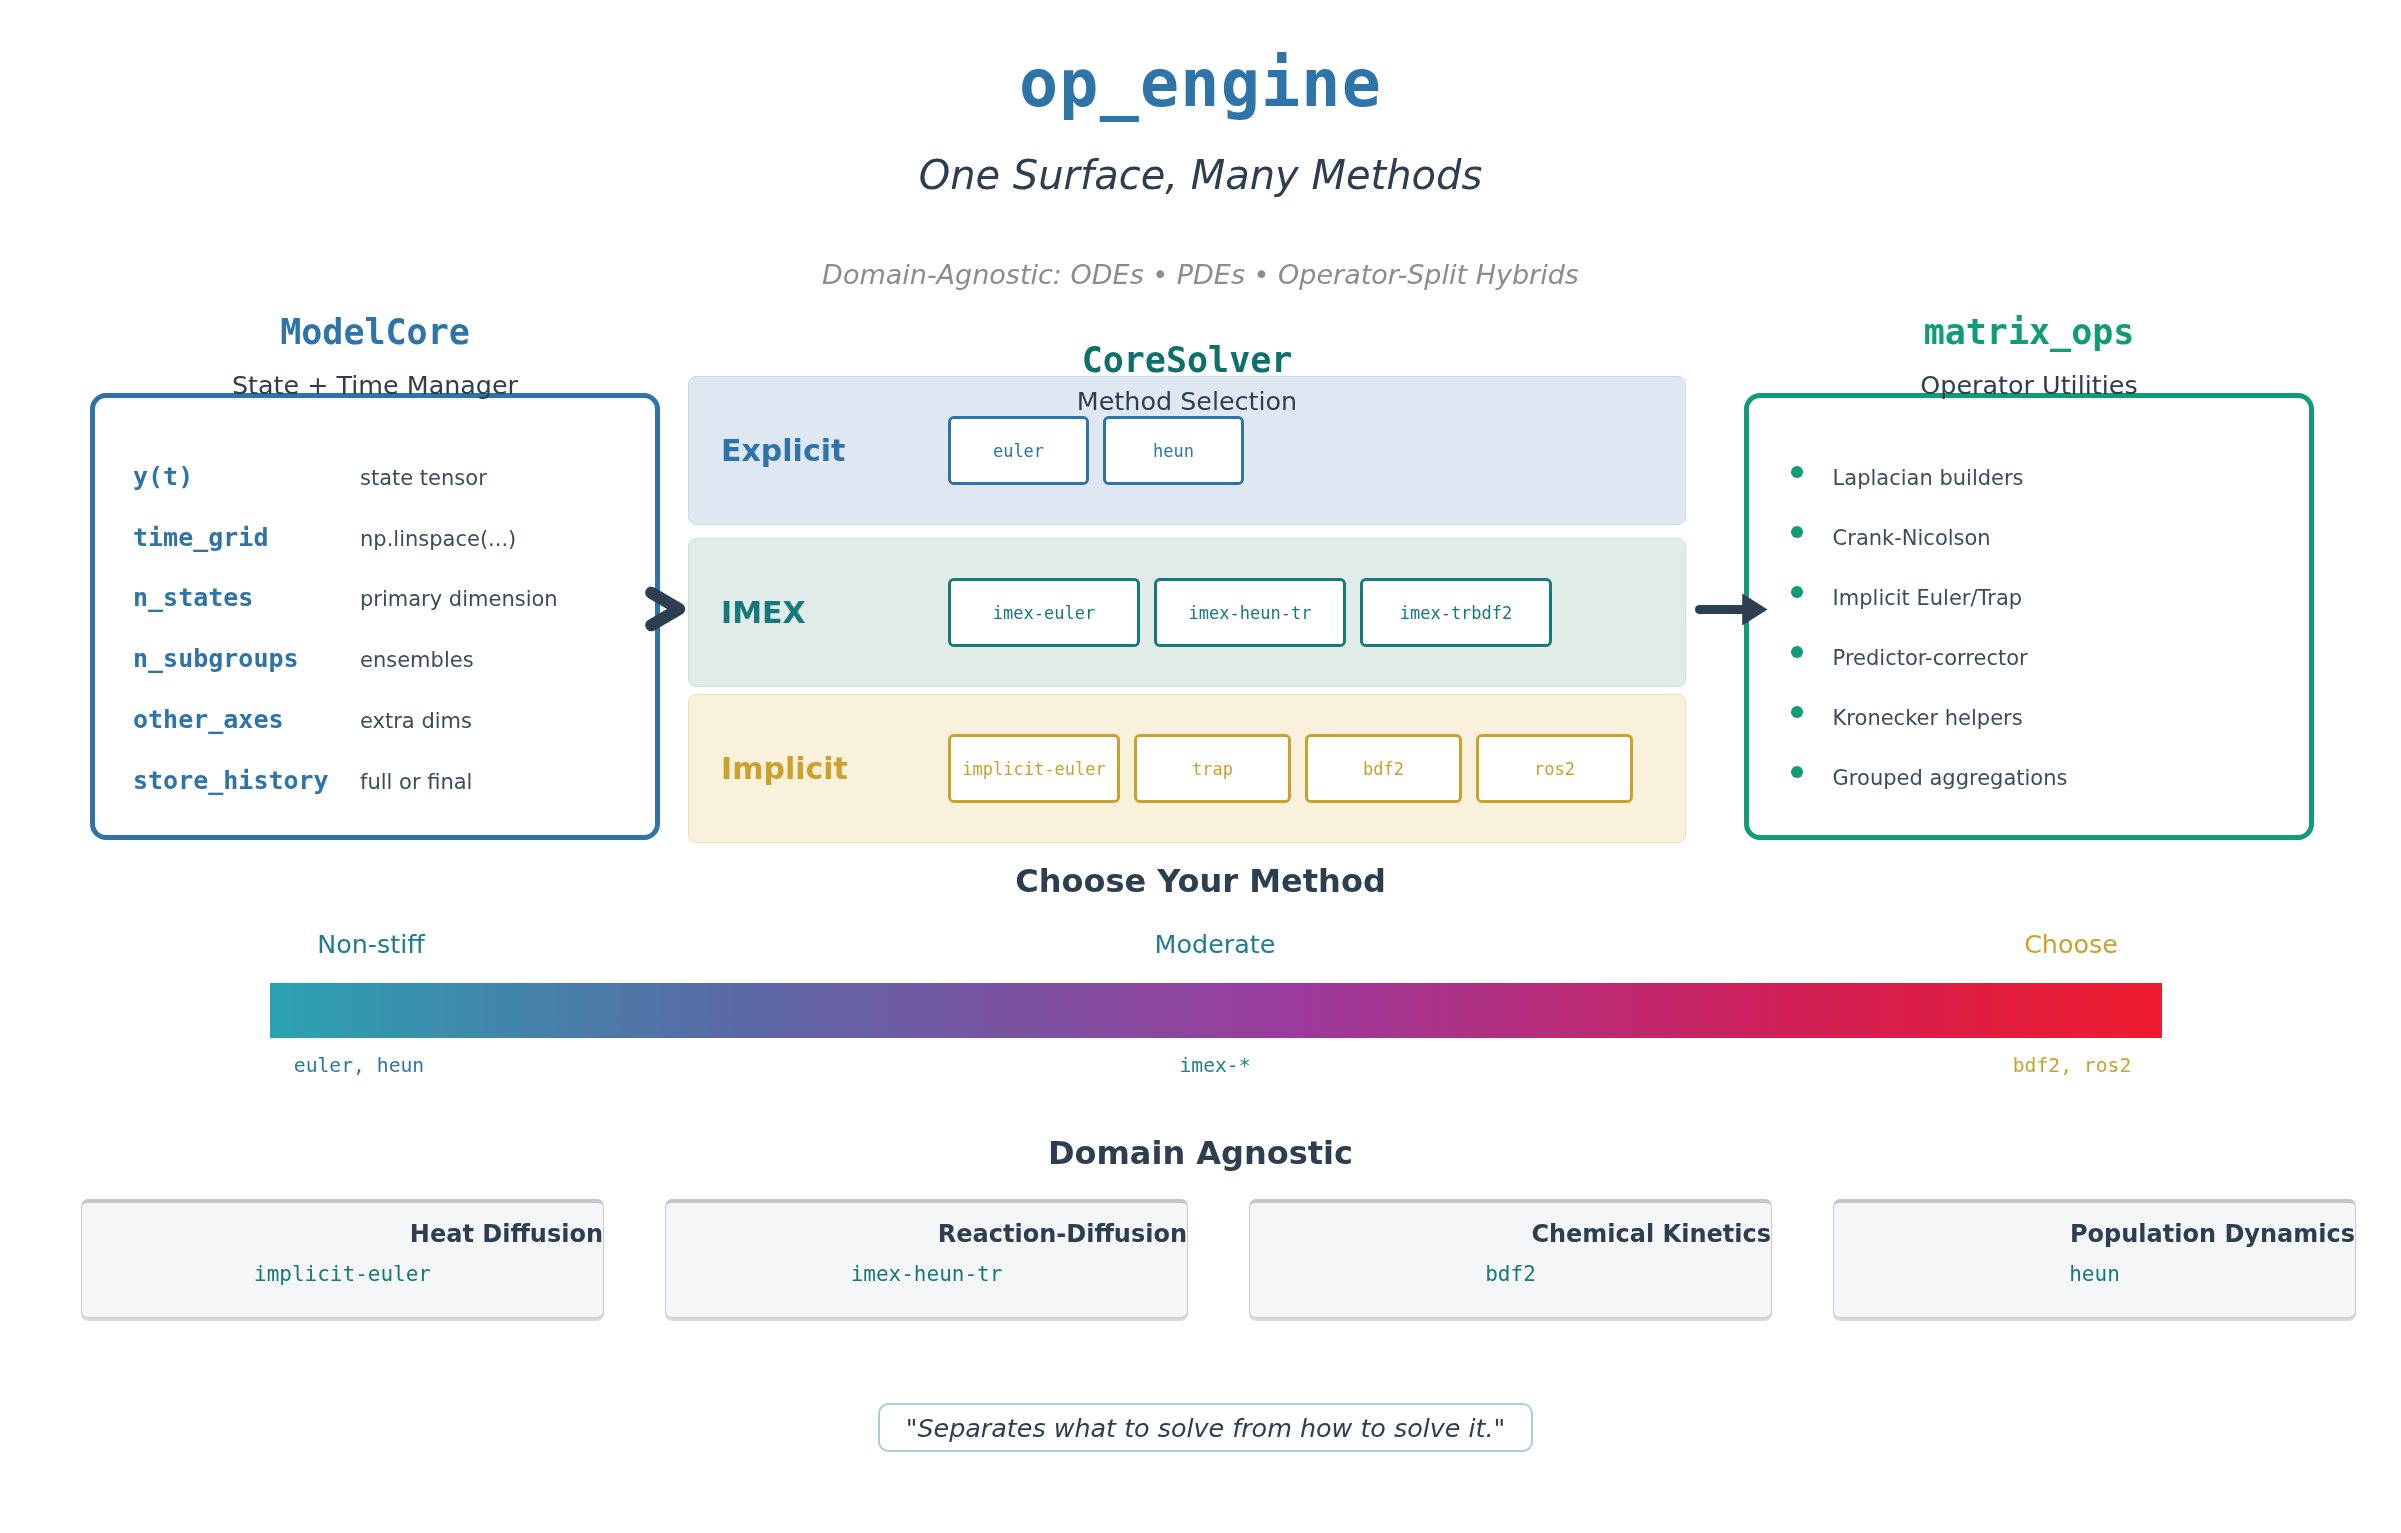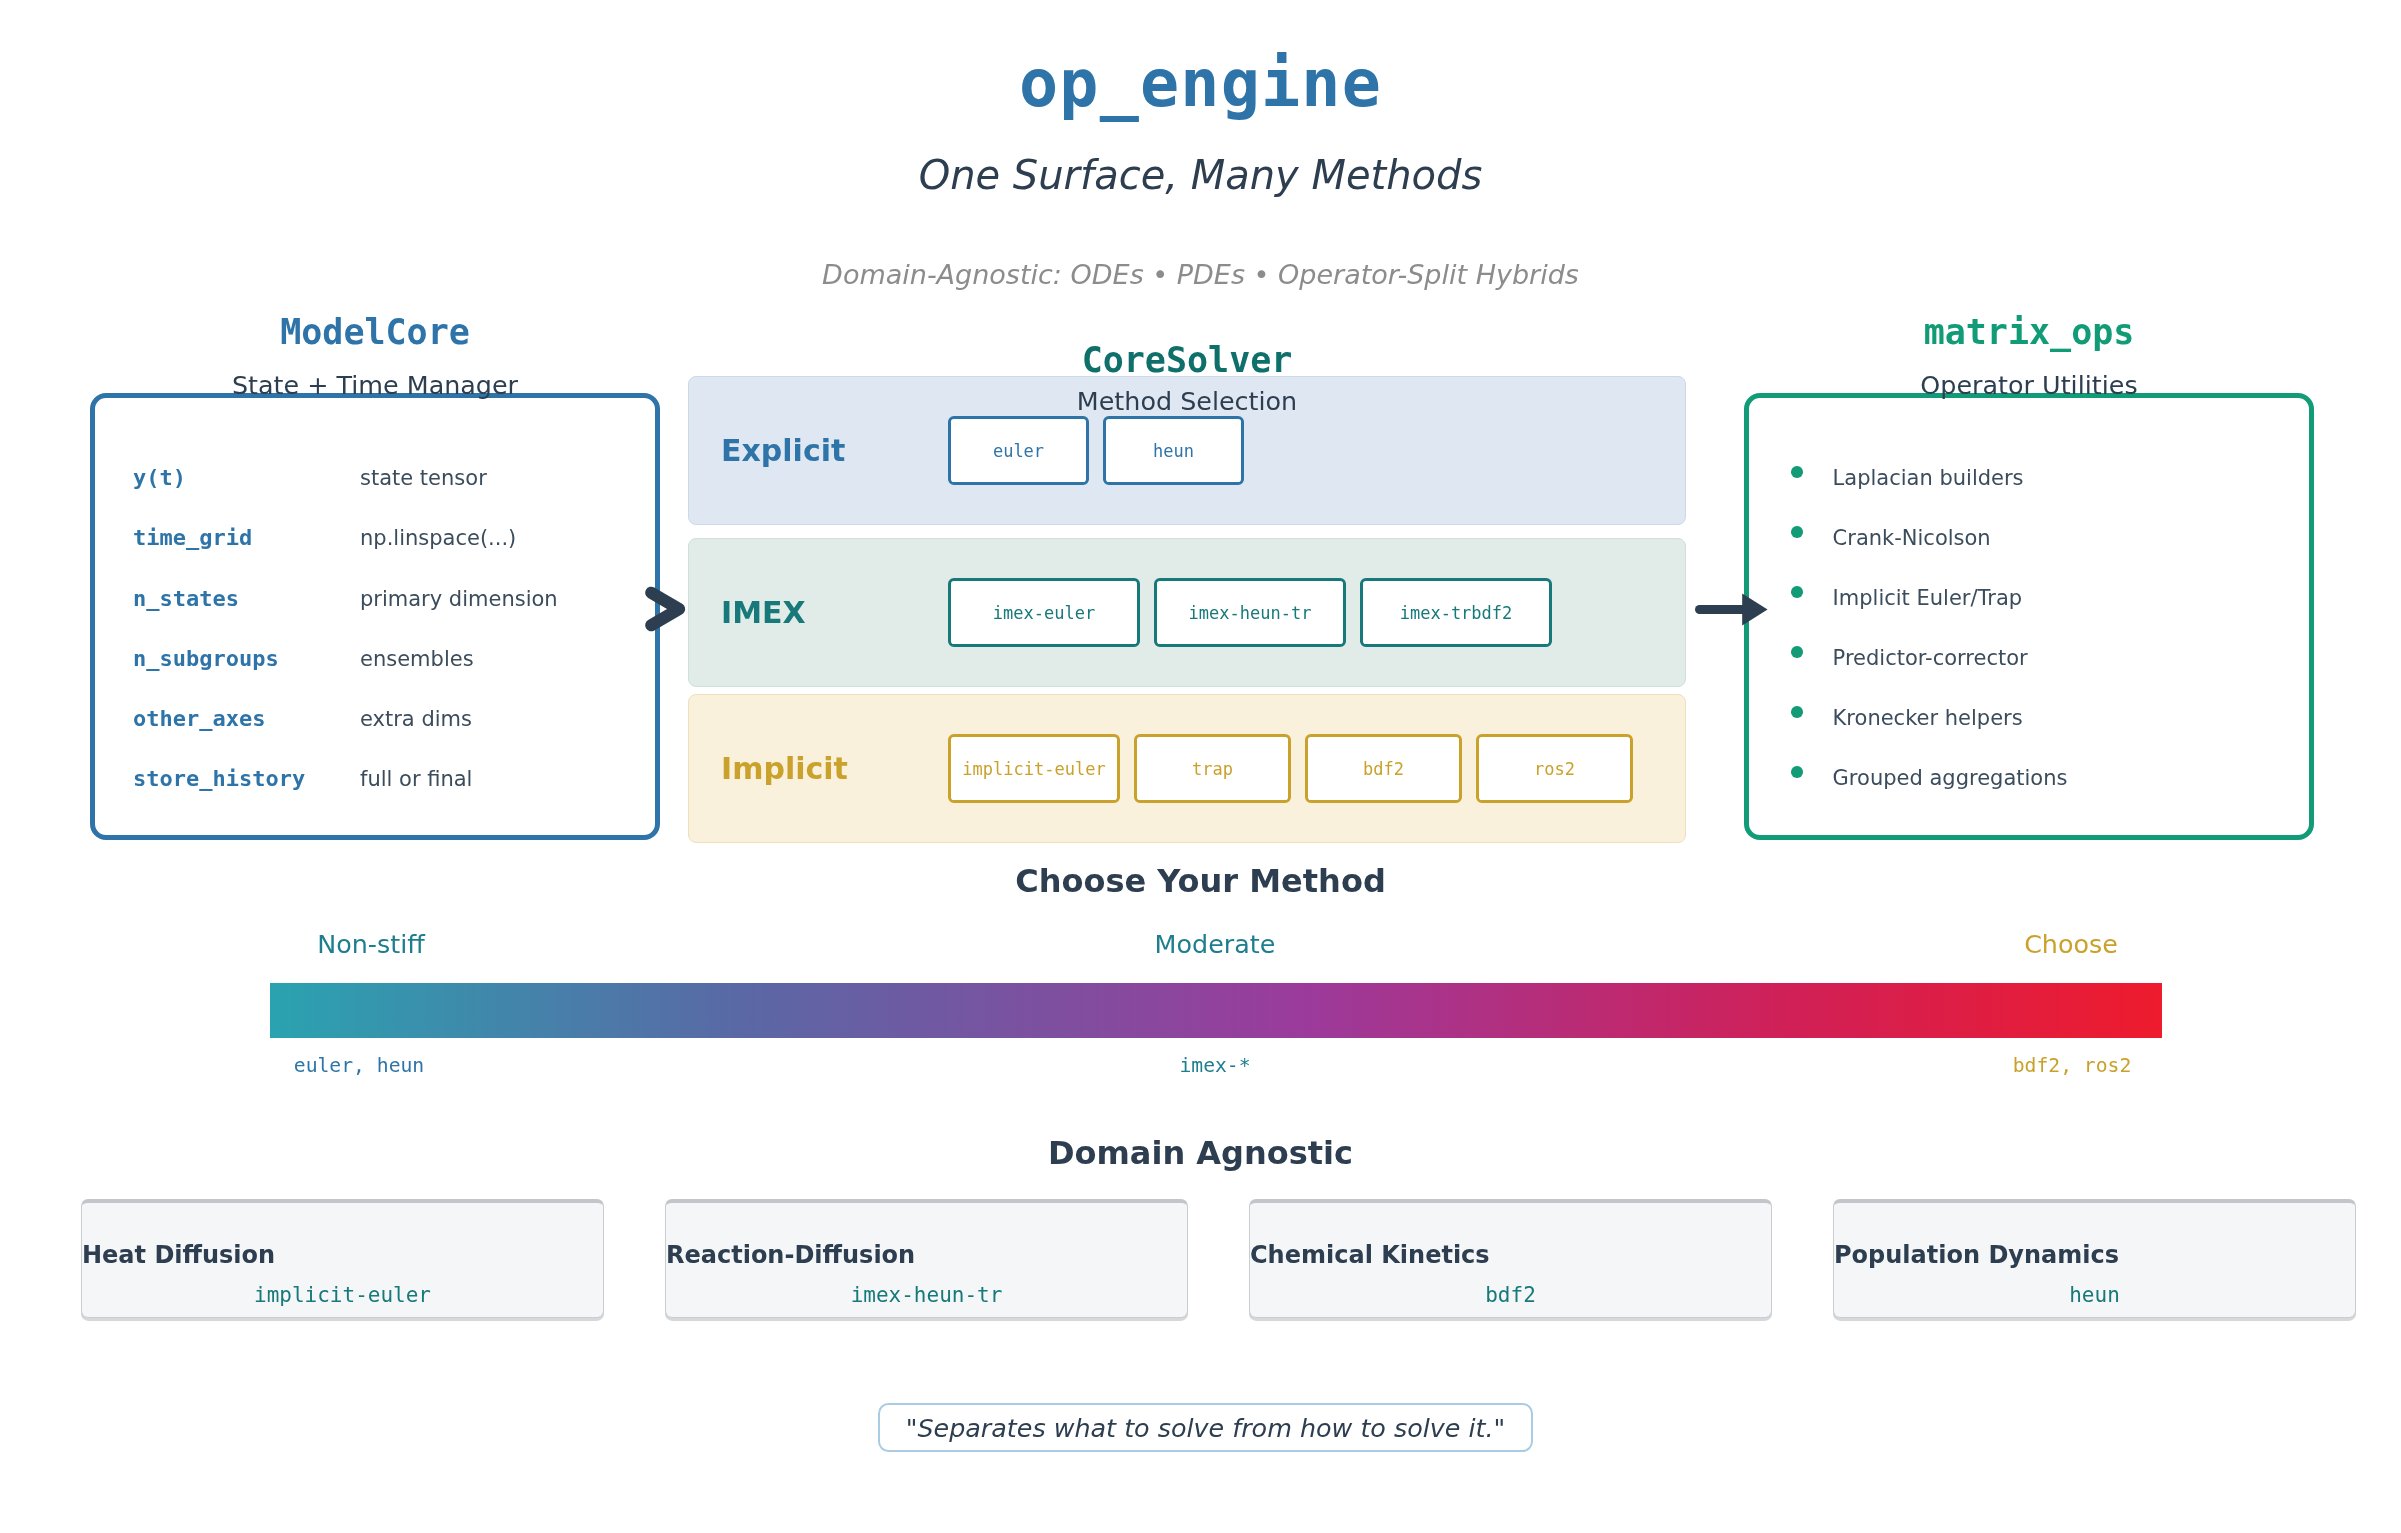--- a/index.html
+++ b/index.html
@@ -34,21 +34,21 @@
   .panel-r .ptitle{color:var(--green)}
   .psub{position:absolute;top:58px;left:0;right:0;text-align:center;font-size:25.4px;
         color:var(--slate);z-index:2}
   .pbox{position:absolute;top:81px;left:0;width:570px;height:447px;background:#fff;
         border:5.2px solid var(--blue);border-radius:16px;z-index:1;
         display:flex;flex-direction:column;justify-content:space-evenly;
         padding:32px 0 8.7px 0}
   .panel-r .pbox{border-color:var(--green)}
   .mrow{display:flex;align-items:baseline;padding-left:38px}
   .mname{width:227px;font-family:"DejaVu Sans Mono","Liberation Mono",monospace;
-         font-weight:bold;font-size:22px;color:var(--blue)}
+         font-weight:bold;font-size:25px;color:var(--blue)}
   .mdesc{font-size:21px;color:var(--body)}
   .brow{display:flex;align-items:flex-start;padding-left:42px}
   .dot{width:11.6px;height:11.6px;border-radius:50%;background:var(--green);
        margin-right:30px;flex:none}
   .btext{font-size:21px;color:var(--body)}
 
   
   .sv-title{position:absolute;left:688px;width:998px;top:340px;text-align:center;
             font-family:"DejaVu Sans Mono","Liberation Mono",monospace;
             font-weight:bold;font-size:35px;color:var(--tealdark)}
@@ -85,21 +85,21 @@
   .zmeth{position:absolute;top:1054px;transform:translateX(-50%);
          font-family:"DejaVu Sans Mono","Liberation Mono",monospace;font-size:19.7px}
   .zm0{left:359px;color:var(--blue)} .zm1{left:1215px;color:var(--cyan)} .zm2{left:2072px;color:var(--gold)}
 
   
   .dm-title{top:1134px;font-weight:bold;font-size:32px;color:var(--slate)}
   .card{position:absolute;top:1199px;width:523px;height:119px;background:var(--cardbg);
         border:1.7px solid var(--cardbr);border-top:4.6px solid var(--cardtop);border-radius:7px;
         box-shadow:0 2.9px 0 rgba(180,185,190,.55)}
   .c0{left:81px}.c1{left:665px}.c2{left:1249px}.c3{left:1833px}
-  .cname{margin-top:38px;text-align:left;font-weight:bold;font-size:24px;color:var(--slate)}
+  .cname{margin-top:17px;text-align:right;font-weight:bold;font-size:24px;color:var(--slate)}
   .cmeth{margin-top:14px;text-align:center;font-size:21px;color:var(--teal);
          font-family:"DejaVu Sans Mono","Liberation Mono",monospace}
 
   
   .quote{position:absolute;left:878px;top:1403px;width:655px;height:49px;
          border:2.3px solid var(--quotebr);border-radius:10.4px;background:#fff;
          display:flex;align-items:center;justify-content:center;
          font-style:italic;font-size:25.4px;color:var(--slate)}
 </style>
 </head>

